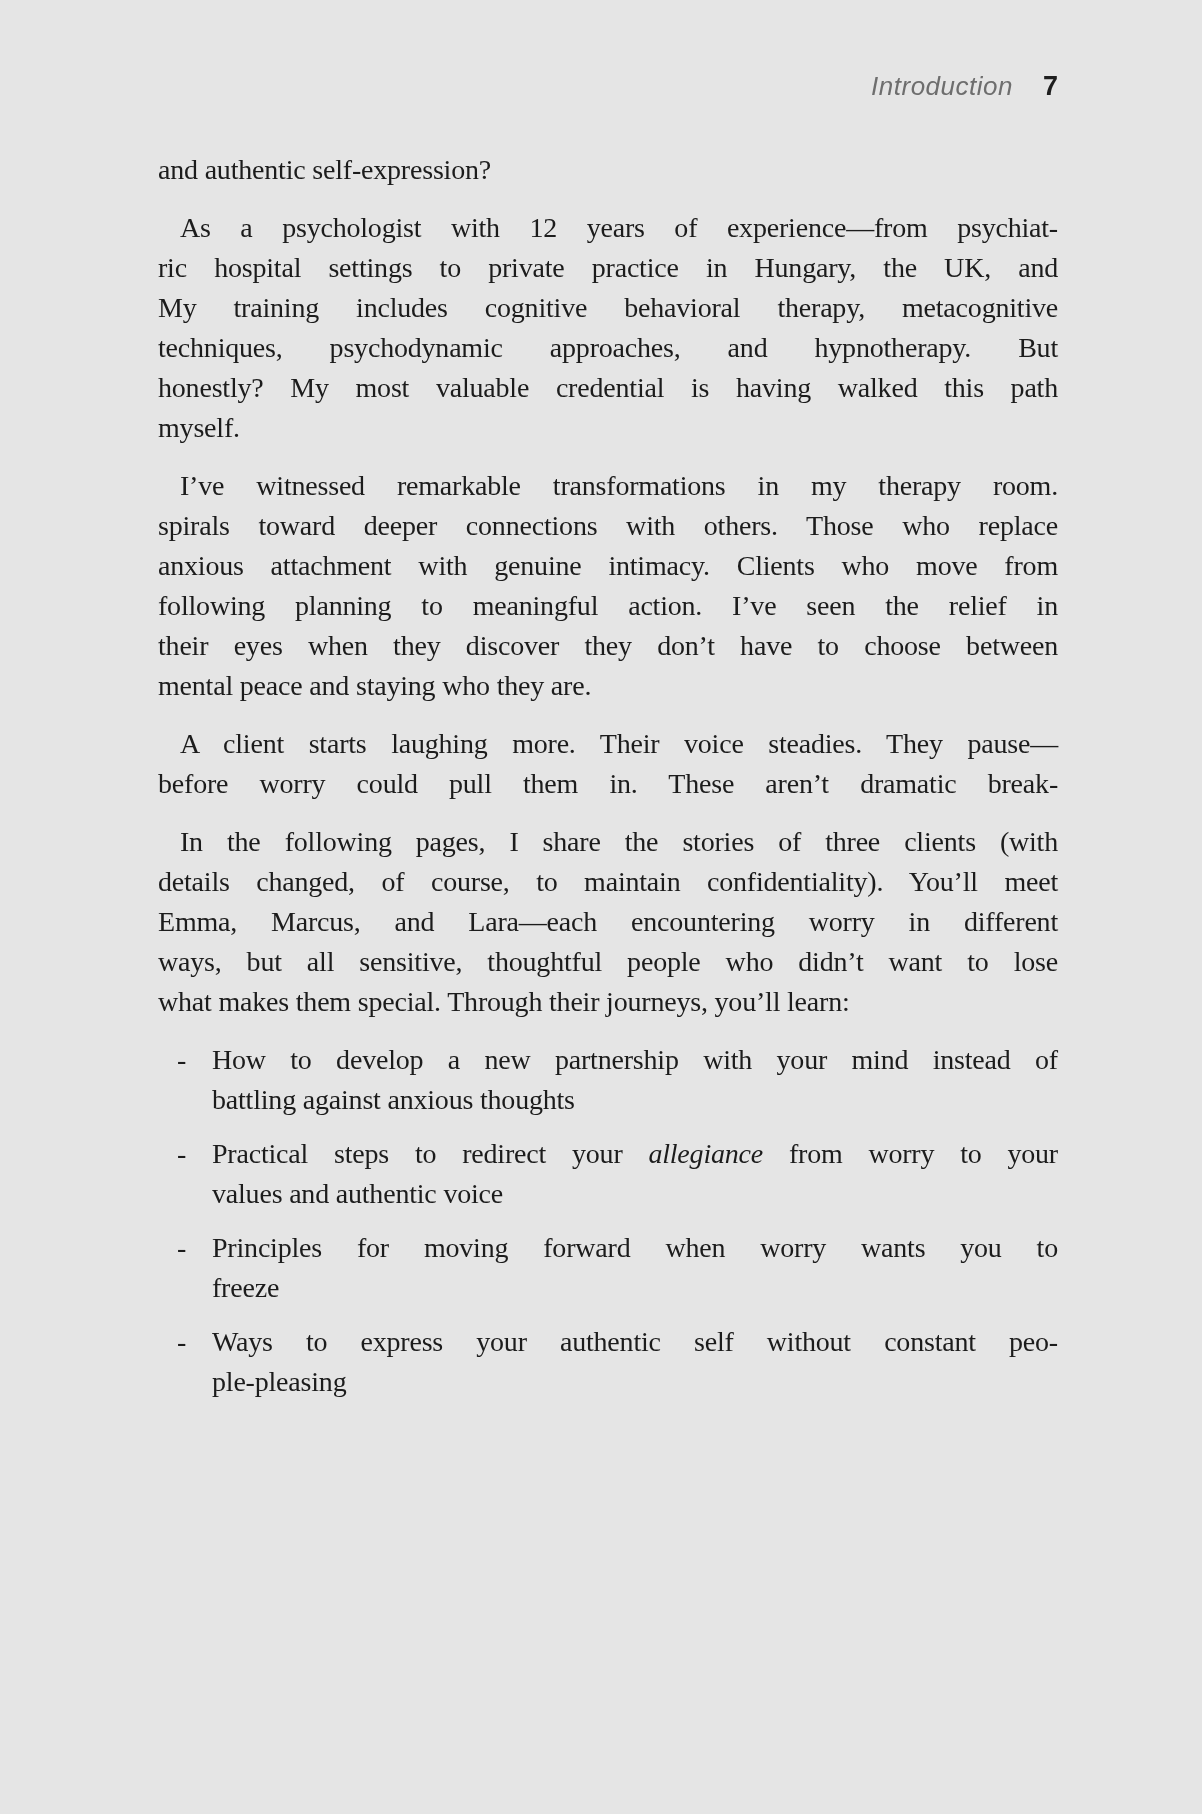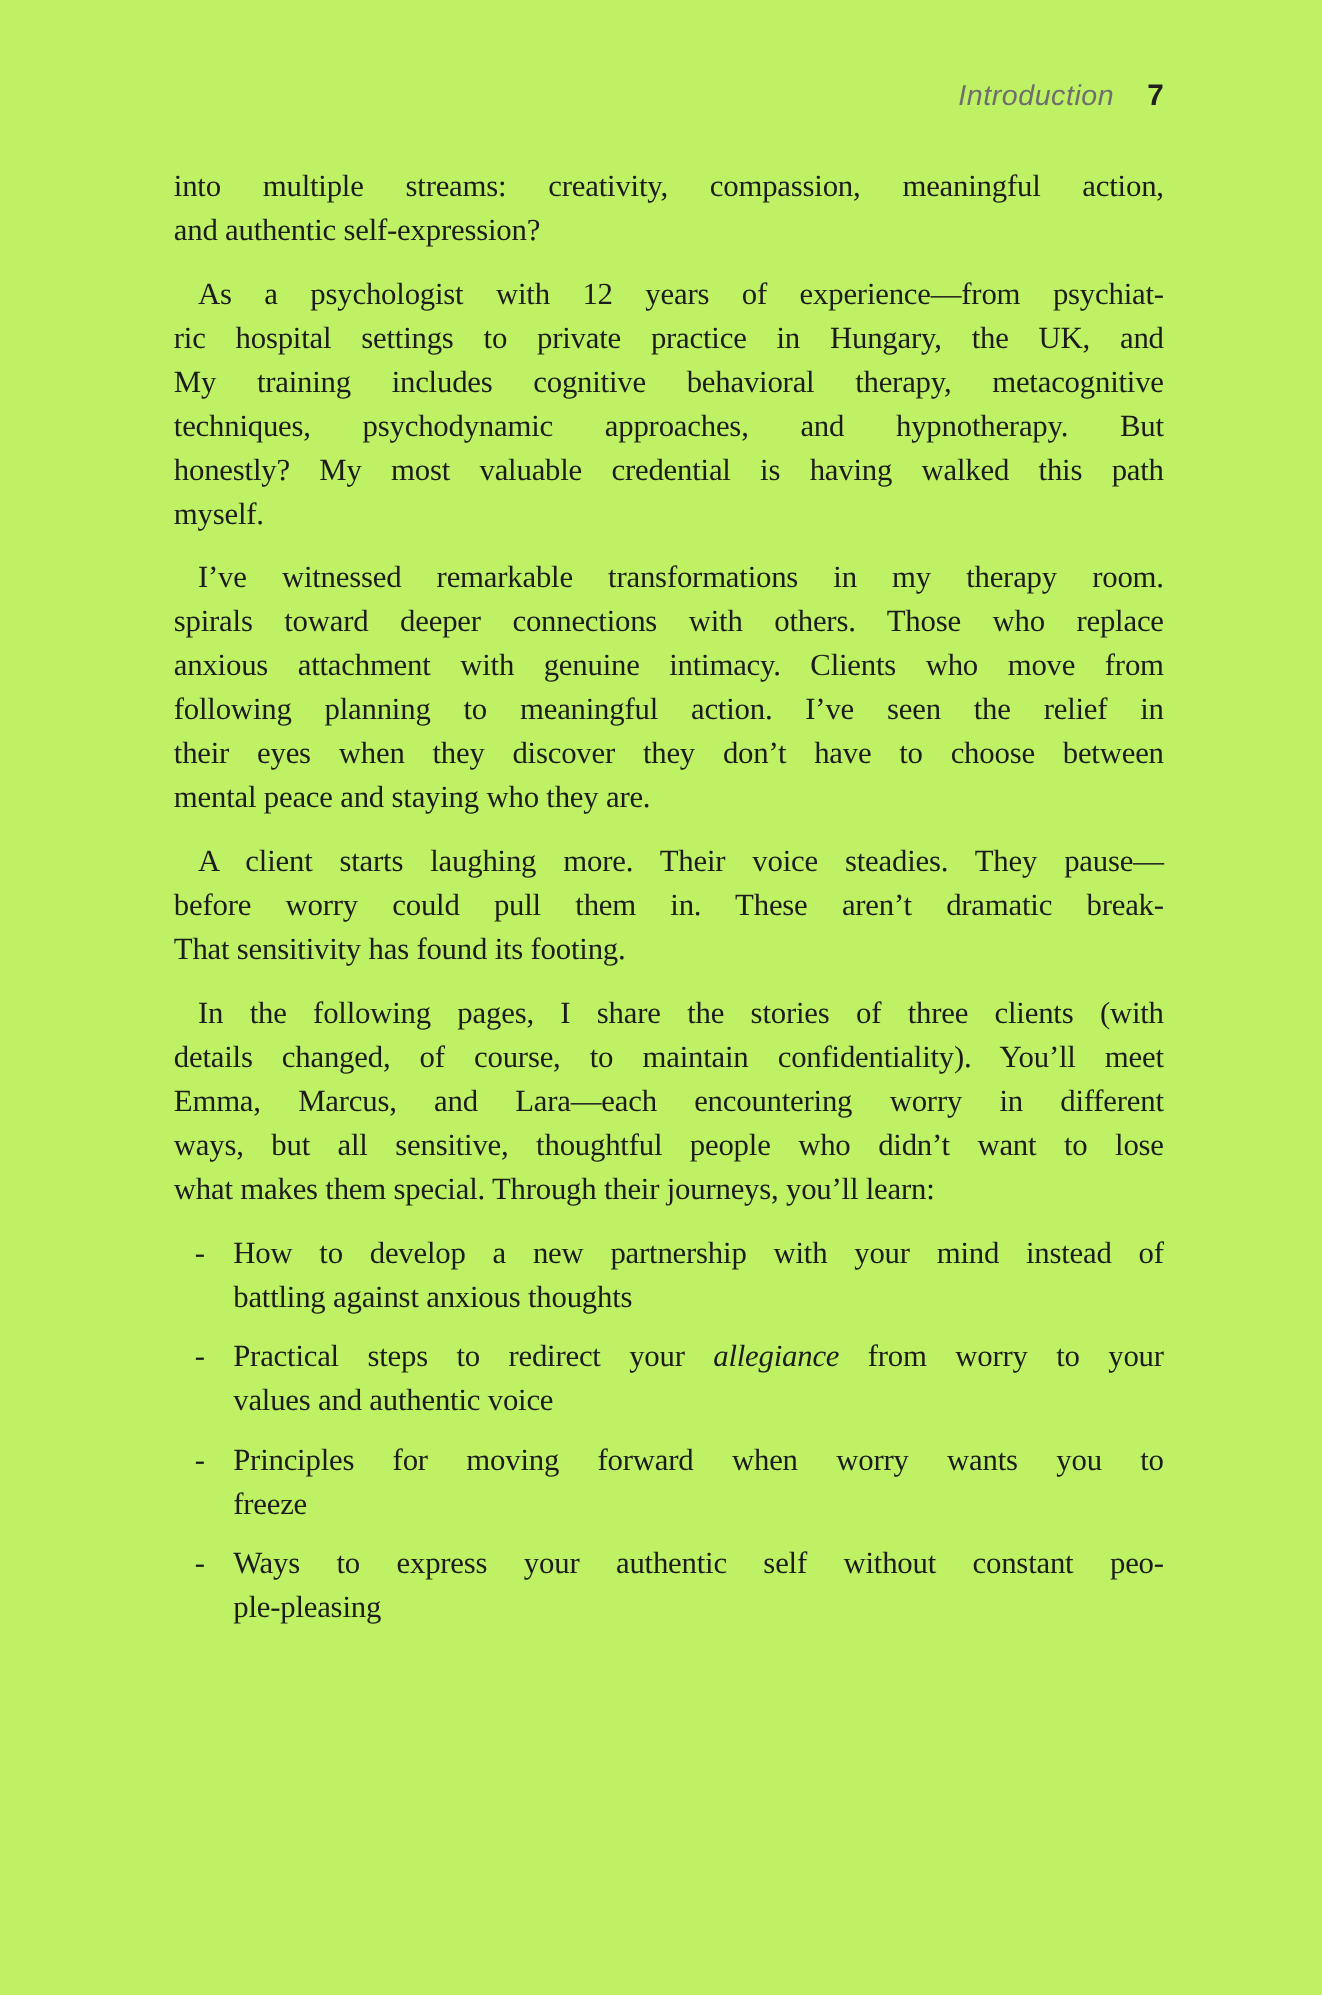--- a/index.html
+++ b/index.html
@@ -4,21 +4,21 @@
 <style>
   html, body {
     margin: 0;
     padding: 0;
     background: #ffffff;
   }
   .page {
     position: relative;
     width: 1202px;
     height: 1814px;
-    background: #bef264;
+    background: #e5e5e5;
     box-sizing: border-box;
     padding: 70px 144px 0 158px;
     font-family: "Liberation Serif", "DejaVu Serif", serif;
     color: #1c1c1c;
     overflow: hidden;
   }
   .running-header {
     display: flex;
     justify-content: flex-end;
     align-items: baseline;
@@ -87,21 +87,20 @@
 </head>
 <body>
 
 <div class="page">
   <div class="running-header">
     <span class="running-title">Introduction</span>
     <span class="page-number">7</span>
   </div>
   <div class="content" id="content">
       <div class="para">
-        <div class="line">into multiple streams: creativity, compassion, meaningful action,</div>
         <div class="line last">and authentic self-expression?</div>
       </div>
       <div class="para indent">
         <div class="line">As a psychologist with 12 years of experience—from psychiat-</div>
         <div class="line">ric hospital settings to private practice in Hungary, the UK, and</div>
         <div class="line">My training includes cognitive behavioral therapy, metacognitive</div>
         <div class="line">techniques, psychodynamic approaches, and hypnotherapy. But</div>
         <div class="line">honestly? My most valuable credential is having walked this path</div>
         <div class="line last">myself.</div>
       </div>
@@ -109,21 +108,20 @@
         <div class="line">I’ve witnessed remarkable transformations in my therapy room.</div>
         <div class="line">spirals toward deeper connections with others. Those who replace</div>
         <div class="line">anxious attachment with genuine intimacy. Clients who move from</div>
         <div class="line">following planning to meaningful action. I’ve seen the relief in</div>
         <div class="line">their eyes when they discover they don’t have to choose between</div>
         <div class="line last">mental peace and staying who they are.</div>
       </div>
       <div class="para indent">
         <div class="line">A client starts laughing more. Their voice steadies. They pause—</div>
         <div class="line">before worry could pull them in. These aren’t dramatic break-</div>
-        <div class="line last">That sensitivity has found its footing.</div>
       </div>
       <div class="para indent">
         <div class="line">In the following pages, I share the stories of three clients (with</div>
         <div class="line">details changed, of course, to maintain confidentiality). You’ll meet</div>
         <div class="line">Emma, Marcus, and Lara—each encountering worry in different</div>
         <div class="line">ways, but all sensitive, thoughtful people who didn’t want to lose</div>
         <div class="line last">what makes them special. Through their journeys, you’ll learn:</div>
       </div>
       <div class="bullet first-bullet">
         <div class="bullet-marker">-</div>

